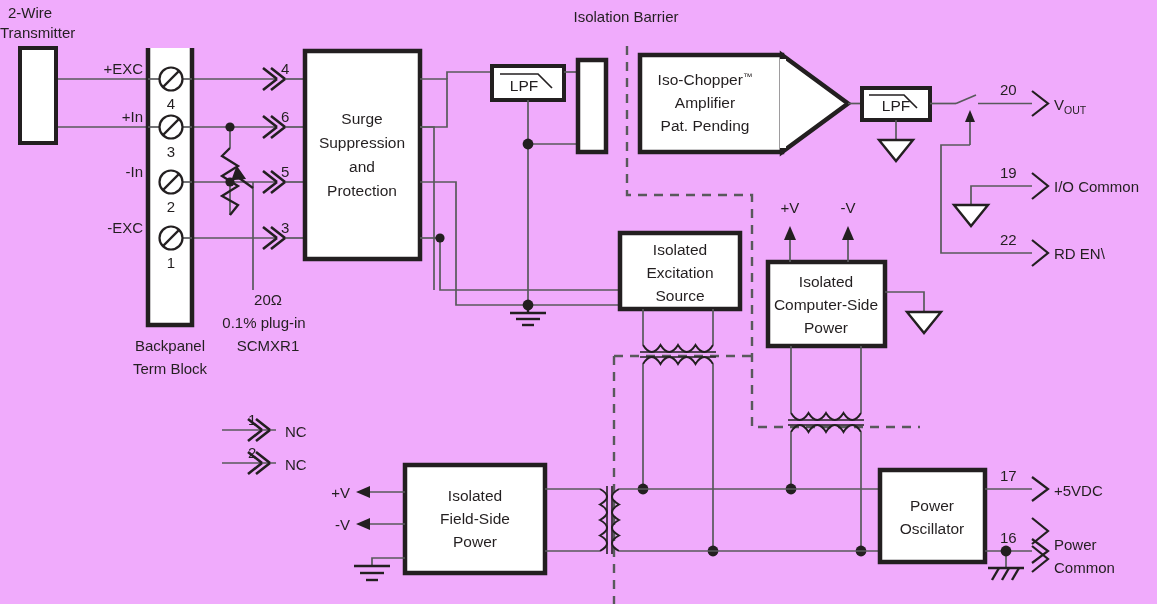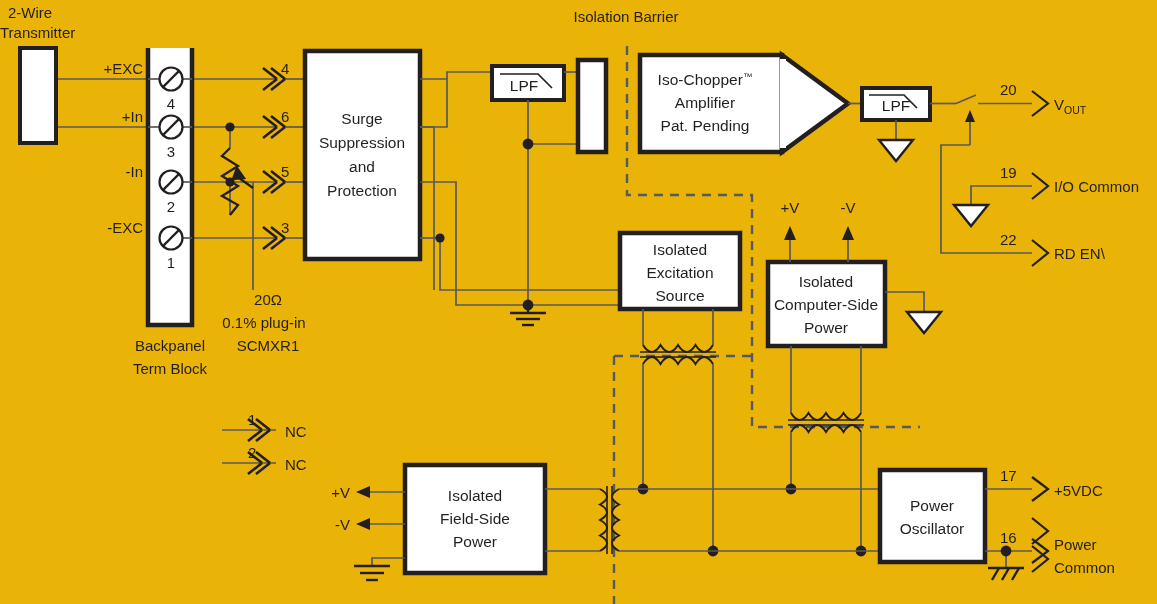--- a/index.html
+++ b/index.html
@@ -1,17 +1,17 @@
 <!DOCTYPE html>
 <html><head>
 <meta charset="utf-8">
 <style>
   html,body{margin:0;padding:0;background:#ffffff;}
   body{font-family:"Liberation Sans",sans-serif;}
-  #stage{position:relative;width:1157px;height:604px;background:#eab308;overflow:hidden;}
+  #stage{position:relative;width:1157px;height:604px;background:#f0abfc;overflow:hidden;}
   #stage svg{position:absolute;left:0;top:0;}
   text{font-family:"Liberation Sans",sans-serif;fill:#231f20;}
   .lbl{font-size:15px;}
   .blk{font-size:15.5px;}
   .sub{font-size:10.5px;}
   .tm{font-size:9.5px;}
 </style>
 </head>
 <body>
 

